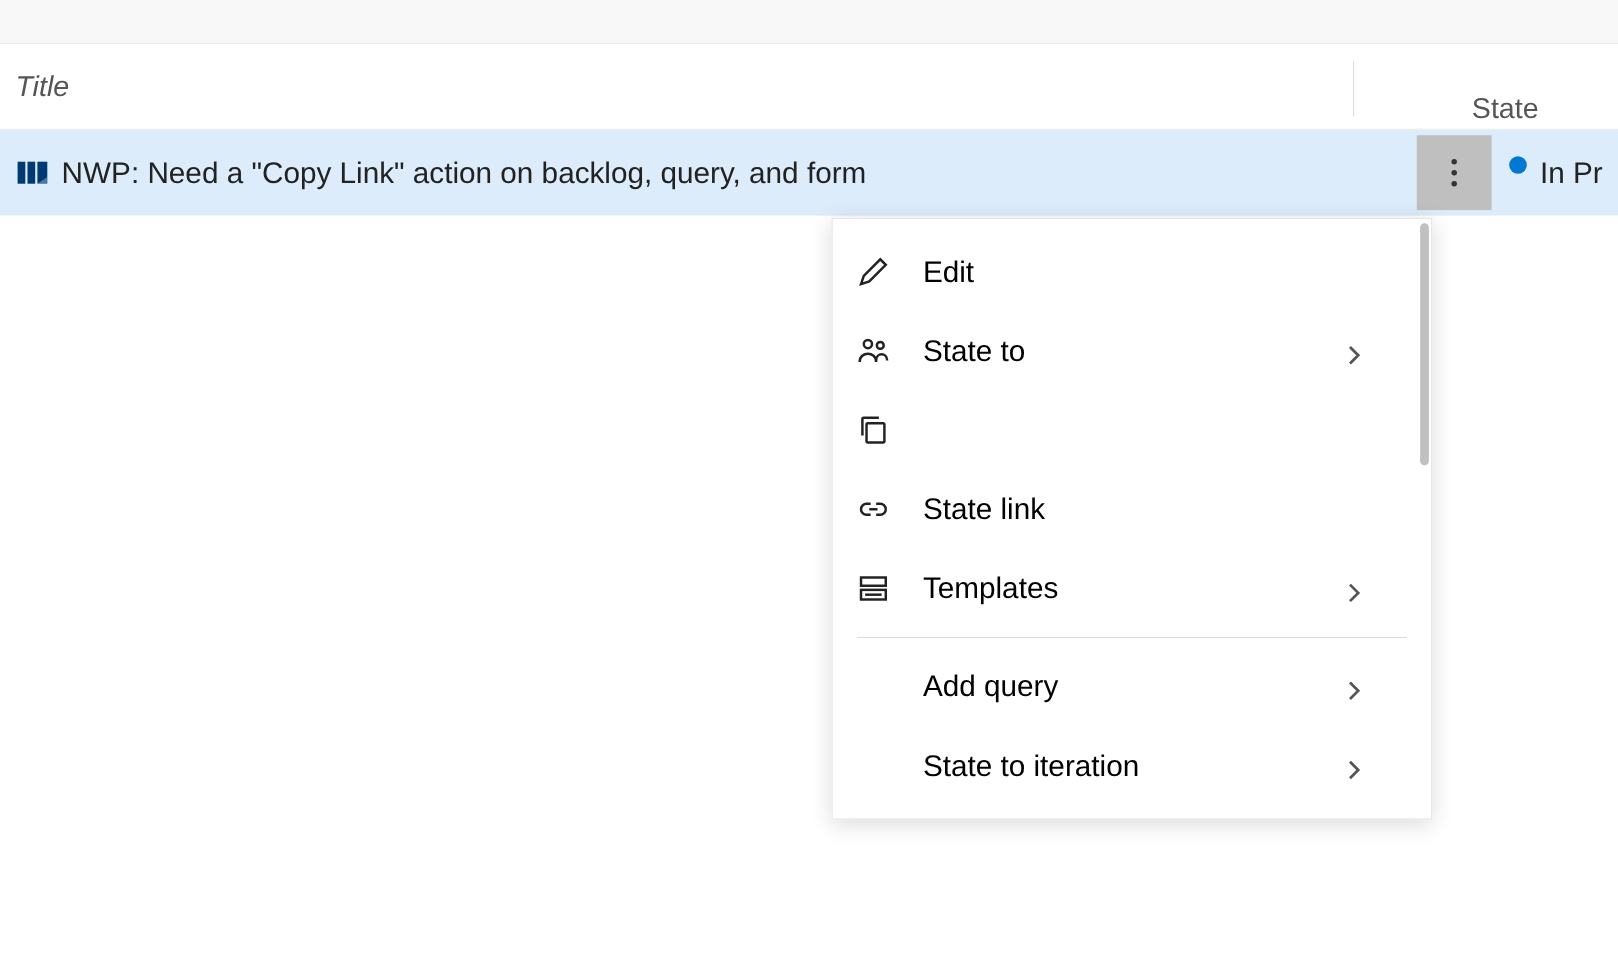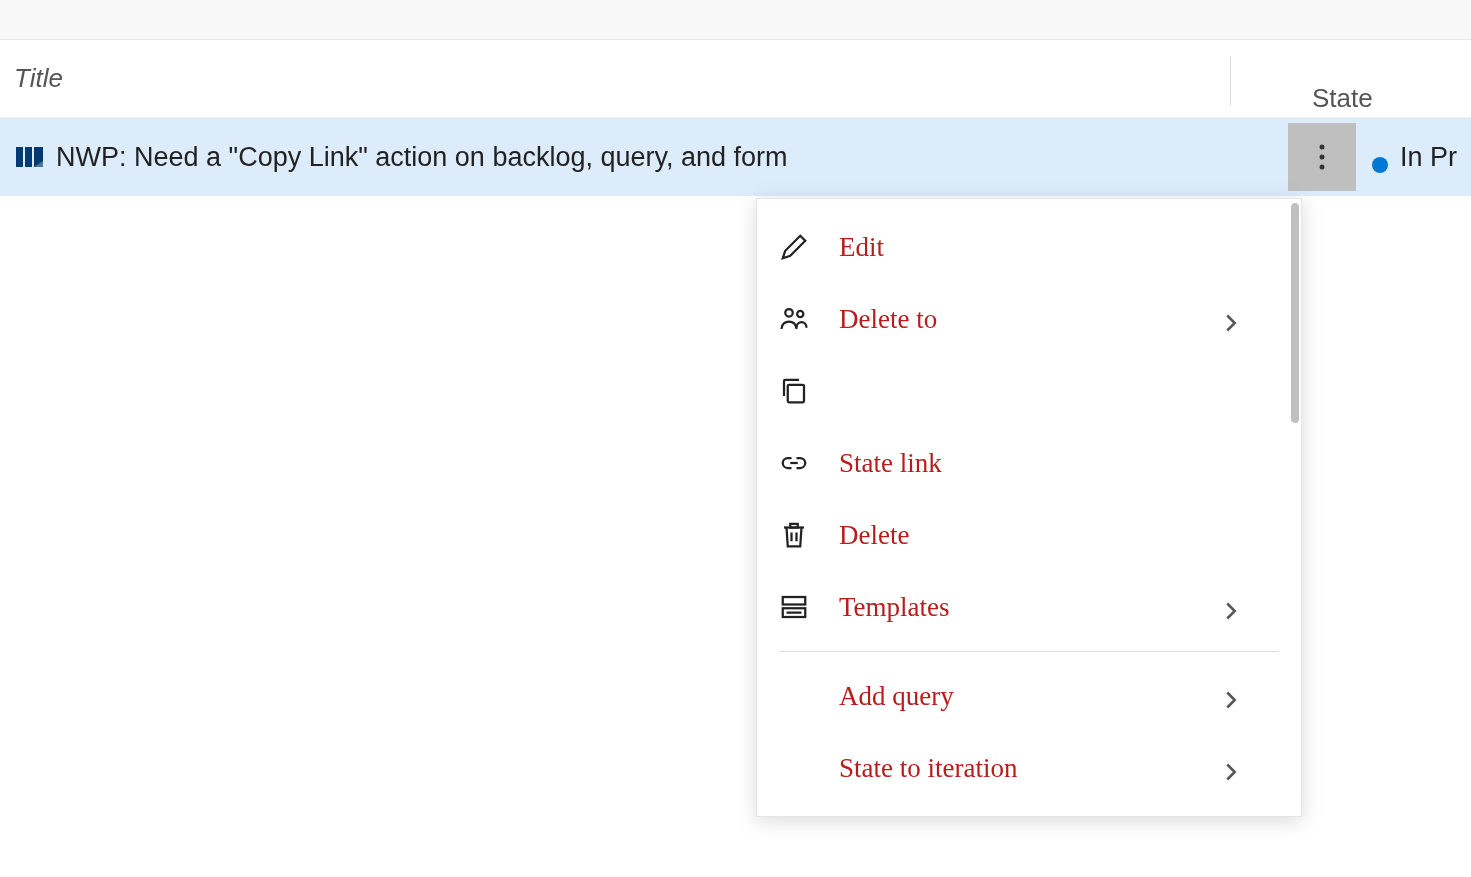--- a/index.html
+++ b/index.html
@@ -27,21 +27,21 @@
       padding: 0 14px;
       color: #555;
       font-size: 26px;
       border-bottom: 1px solid #eee;
     }
     .header-title {
       flex: 0 0 1218px;
       font-style: italic;
     }
     .header-state {
-      padding-left: 80px;
+      padding-left: 106px;
       margin-top: 39px;
     }
     .header-divider {
       width: 1px;
       height: 50px;
       background: #ddd;
       position: absolute;
       left: 1230px;
       top: 56px;
     }
@@ -69,21 +69,21 @@
       background: #bfbfbf;
       display: flex;
       align-items: center;
       justify-content: center;
       cursor: pointer;
       margin-left: auto;
       margin-right: 10px;
     }
     .state-cell {
       display: flex;
-      align-items: flex-end;
+      align-items: flex-start;
       gap: 12px;
       padding-left: 6px;
     }
     .state-dot {
       width: 16px;
       height: 16px;
       border-radius: 50%;
       background: #0078d4;
     }
     .context-menu {
@@ -105,24 +105,23 @@
       height: 220px;
       background: #c0c0c0;
       border-radius: 4px;
     }
     .menu-item {
       display: flex;
       align-items: center;
       height: 72px;
       padding: 0 22px;
       font-size: 27px;
-      color: #b91c1c;
+      color: #000000;
       cursor: pointer;
       position: relative;
-      font-family: Liberation Serif, serif;
     }
     .menu-icon {
       width: 30px;
       height: 30px;
       margin-right: 30px;
       display: flex;
       align-items: center;
       justify-content: center;
       flex-shrink: 0;
     }
@@ -197,21 +196,21 @@
 
   <div class="menu-item">
     <span class="menu-icon">
       <svg viewBox="0 0 24 24" fill="none" stroke="#222" stroke-width="1.8">
         <circle cx="8" cy="7" r="3"></circle>
         <circle cx="17" cy="8" r="2.5"></circle>
         <path d="M2 20 C2 16 5 14 8 14 C11 14 14 16 14 20"></path>
         <path d="M14 19 C14 16 16 14.5 18 14.5 C20 14.5 22 16 22 19"></path>
       </svg>
     </span>
-    <span class="menu-label">Delete to</span>
+    <span class="menu-label">State to</span>
     <span class="menu-arrow">
       <svg viewBox="0 0 16 16" fill="none" stroke="#555" stroke-width="2">
           <path d="M5 2 L11 8 L5 14"></path>
         </svg>
     </span>
   </div>
 
   <div class="menu-item">
     <span class="menu-icon">
       <svg viewBox="0 0 24 24" fill="none" stroke="#222" stroke-width="1.8">
@@ -225,31 +224,20 @@
     <span class="menu-icon">
       <svg viewBox="0 0 24 24" fill="none" stroke="#222" stroke-width="1.8">
         <path d="M9 12 L15 12"></path>
         <path d="M10 8 L7 8 C4.8 8 3 9.8 3 12 C3 14.2 4.8 16 7 16 L10 16"></path>
         <path d="M14 8 L17 8 C19.2 8 21 9.8 21 12 C21 14.2 19.2 16 17 16 L14 16"></path>
       </svg>
     </span>
     <span class="menu-label">State link</span>
   </div>
 
-  <div class="menu-item">
-    <span class="menu-icon">
-      <svg viewBox="0 0 24 24" fill="none" stroke="#222" stroke-width="1.8">
-        <path d="M4 6 L20 6"></path>
-        <path d="M9 3 L15 3 L15 6 L9 6 Z"></path>
-        <path d="M6 6 L7 21 L17 21 L18 6"></path>
-        <path d="M10 10 L10 17 M14 10 L14 17"></path>
-      </svg>
-    </span>
-    <span class="menu-label">Delete</span>
-  </div>
 
   <div class="menu-item">
     <span class="menu-icon">
       <svg viewBox="0 0 24 24" fill="none" stroke="#222" stroke-width="1.8">
         <rect x="3" y="4" width="18" height="6"></rect>
         <rect x="3" y="13" width="18" height="7"></rect>
         <path d="M6 16.5 L18 16.5"></path>
       </svg>
     </span>
     <span class="menu-label">Templates</span>

